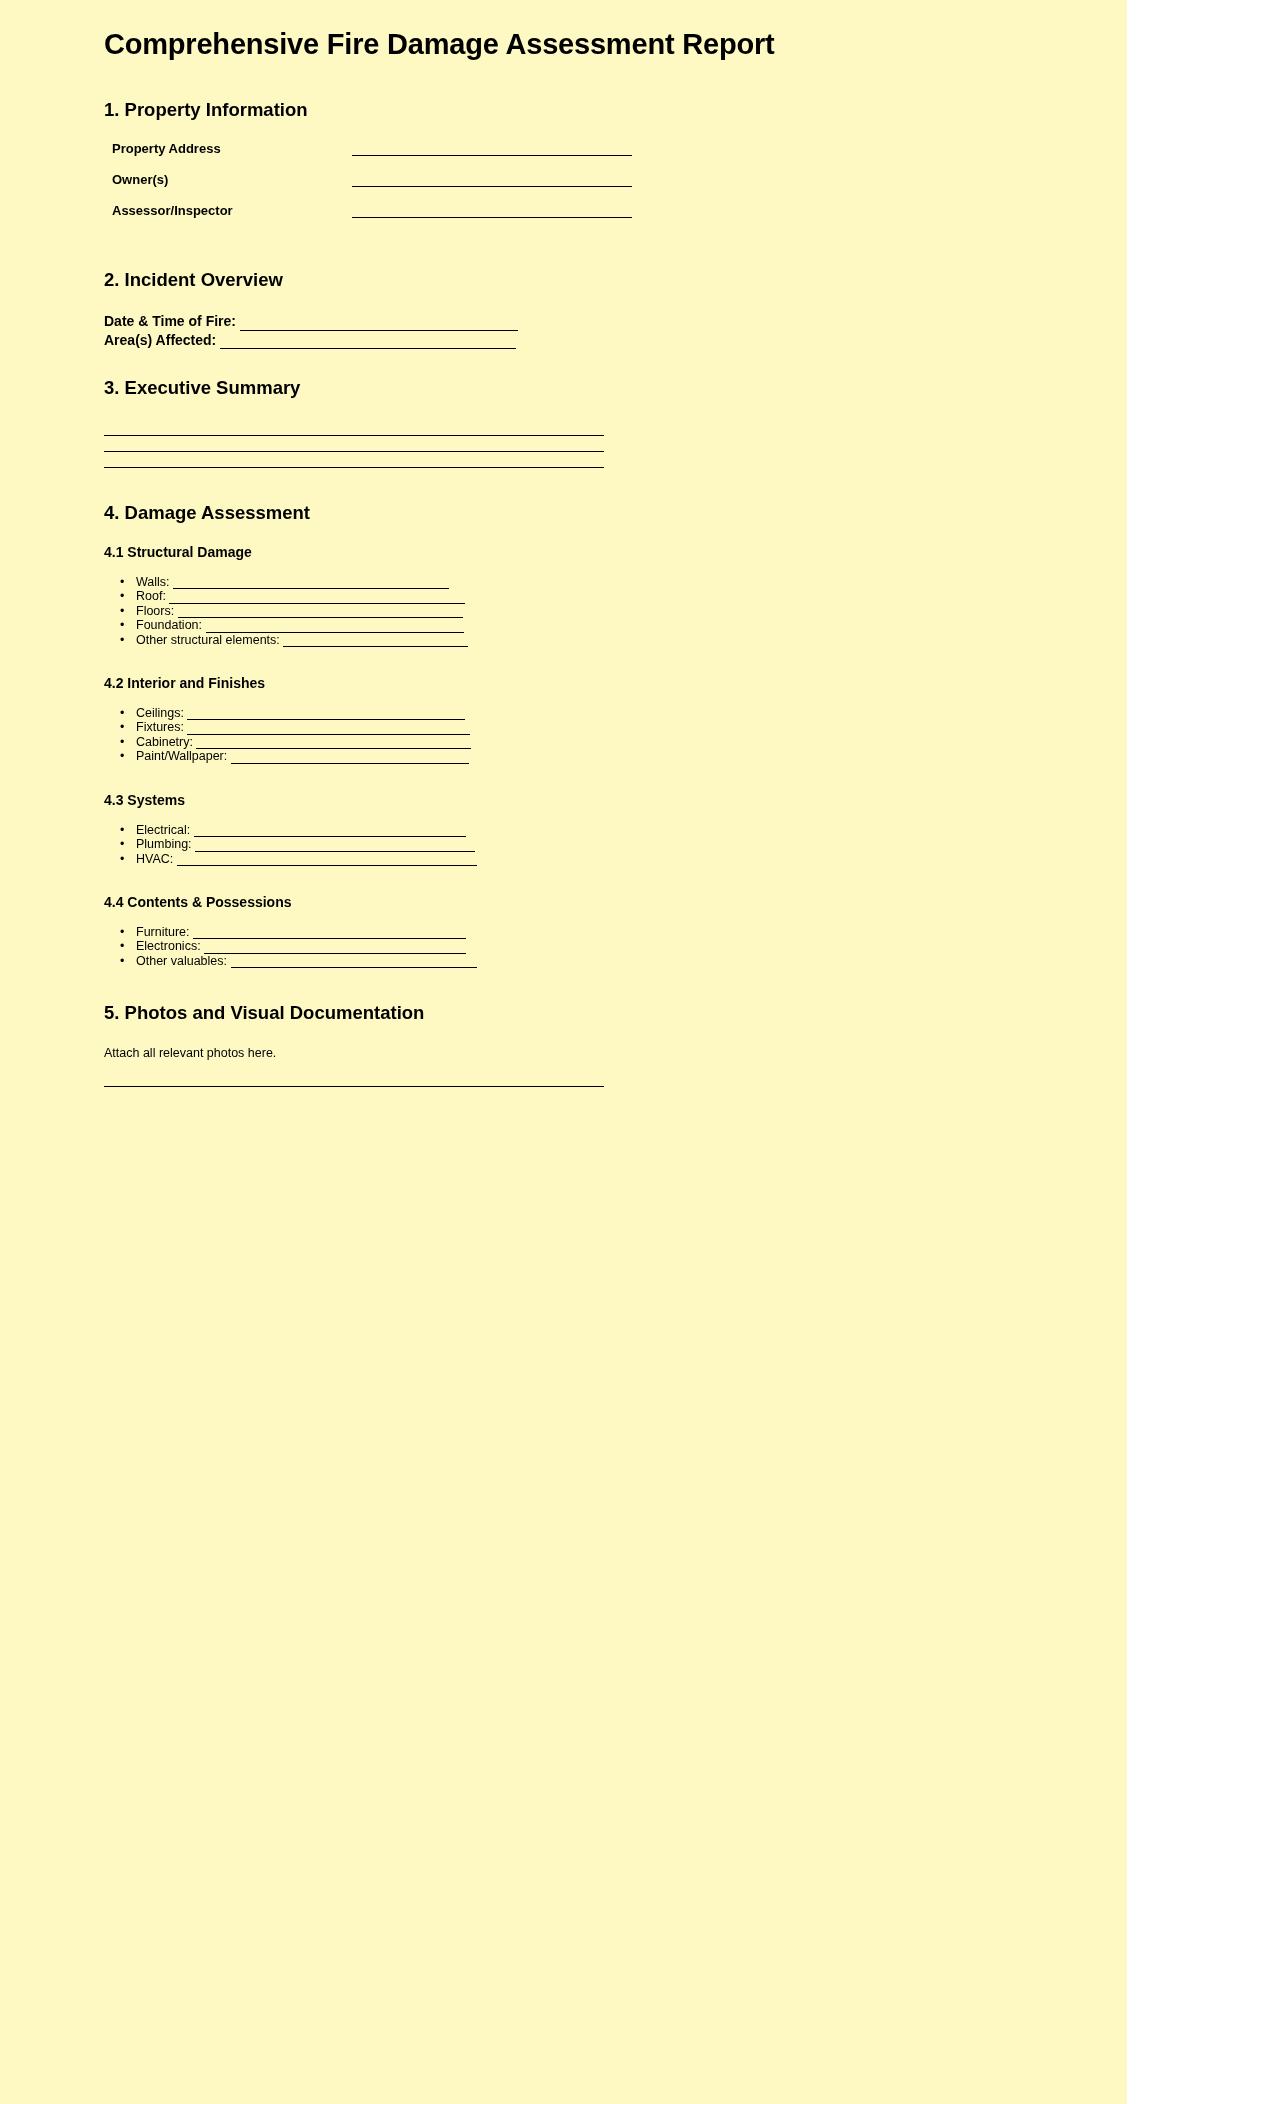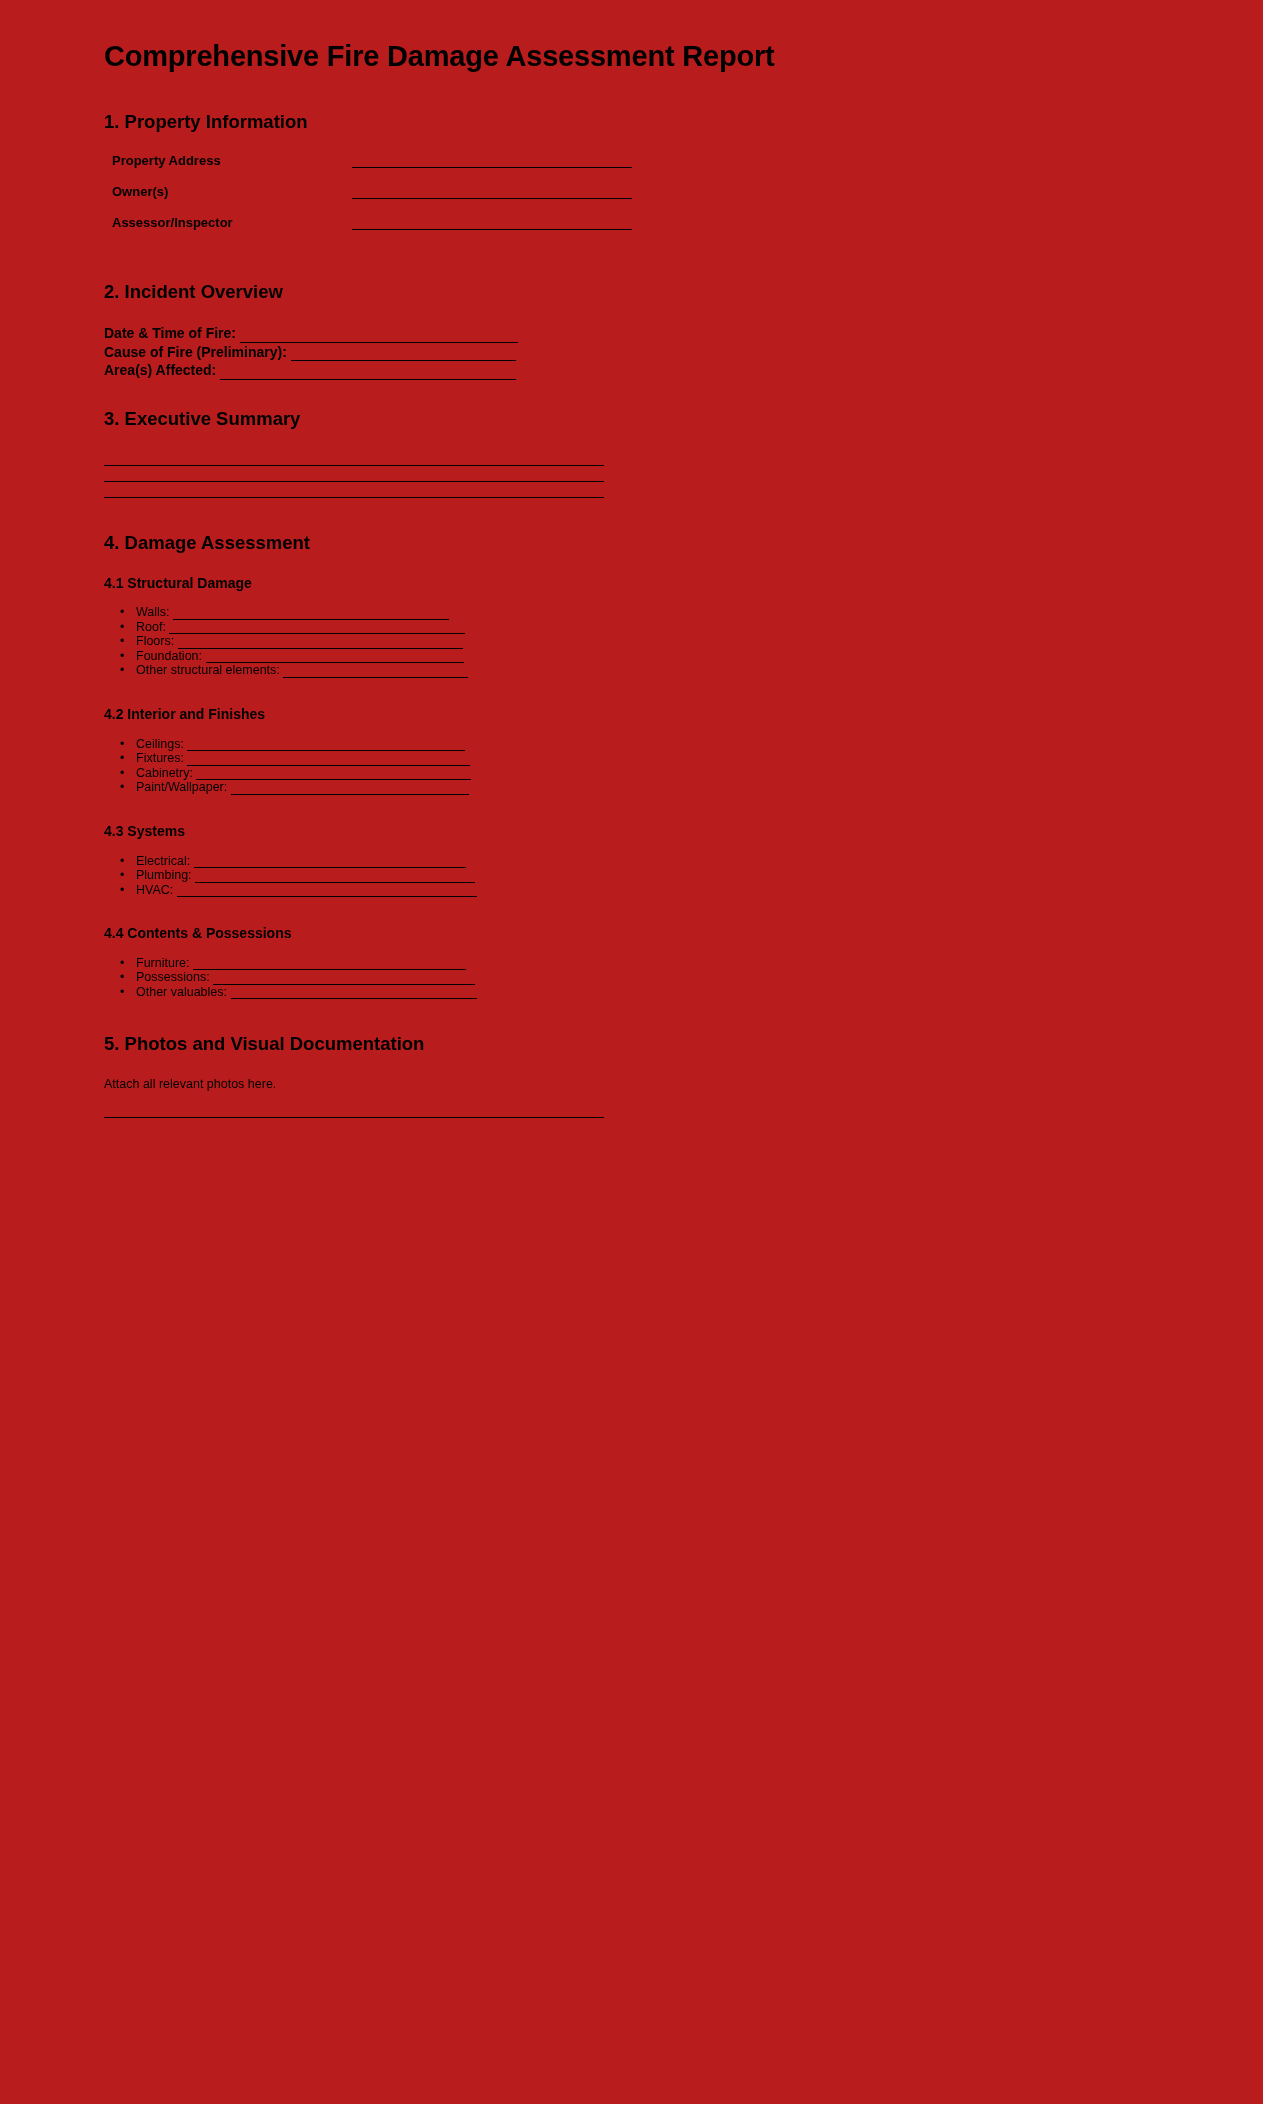--- a/index.html
+++ b/index.html
@@ -10,25 +10,25 @@
   }
   body {
     width: 1263px;
     height: 2104px;
     font-family: "Liberation Sans", sans-serif;
     color: #000000;
     -webkit-font-smoothing: antialiased;
   }
   .page {
     position: relative;
-    width: 1263px;
+    width: 1127px;
     min-height: 2104px;
-    background: #b91c1c;
+    background: #fef9c3;
     box-sizing: border-box;
-    padding: 40px 100px 0 104px;
+    padding: 28px 100px 0 104px;
   }
 
   
   .doc-title {
     font-size: 29px;
     font-weight: bold;
     letter-spacing: -0.2px;
     margin: 0 0 38px 0;
     line-height: 1.15;
   }
@@ -178,24 +178,20 @@
   </section>
 
   <section class="section-tight">
     <h2 class="h2">2. Incident Overview</h2>
 
     <div class="fill-line">
       <span>Date &amp; Time of Fire:</span>
       <span class="rule rule-w1"></span>
     </div>
     <div class="fill-line">
-      <span>Cause of Fire (Preliminary):</span>
-      <span class="rule rule-w2"></span>
-    </div>
-    <div class="fill-line">
       <span>Area(s) Affected:</span>
       <span class="rule rule-w3"></span>
     </div>
   </section>
 
   <section class="section">
     <h2 class="h2">3. Executive Summary</h2>
     <div class="blank-lines">
       <div class="blank-line"></div>
       <div class="blank-line"></div>
@@ -287,21 +283,21 @@
     <div class="section-tight">
       <h3 class="h3">4.4 Contents &amp; Possessions</h3>
       <ul class="fields">
         <li>
           <span class="bullet">•</span>
           <span>Furniture:</span>
           <span class="rule" style="width:273px"></span>
         </li>
         <li>
           <span class="bullet">•</span>
-          <span>Possessions:</span>
+          <span>Electronics:</span>
           <span class="rule" style="width:262px"></span>
         </li>
         <li>
           <span class="bullet">•</span>
           <span>Other valuables:</span>
           <span class="rule" style="width:246px"></span>
         </li>
       </ul>
     </div>
   </section>

